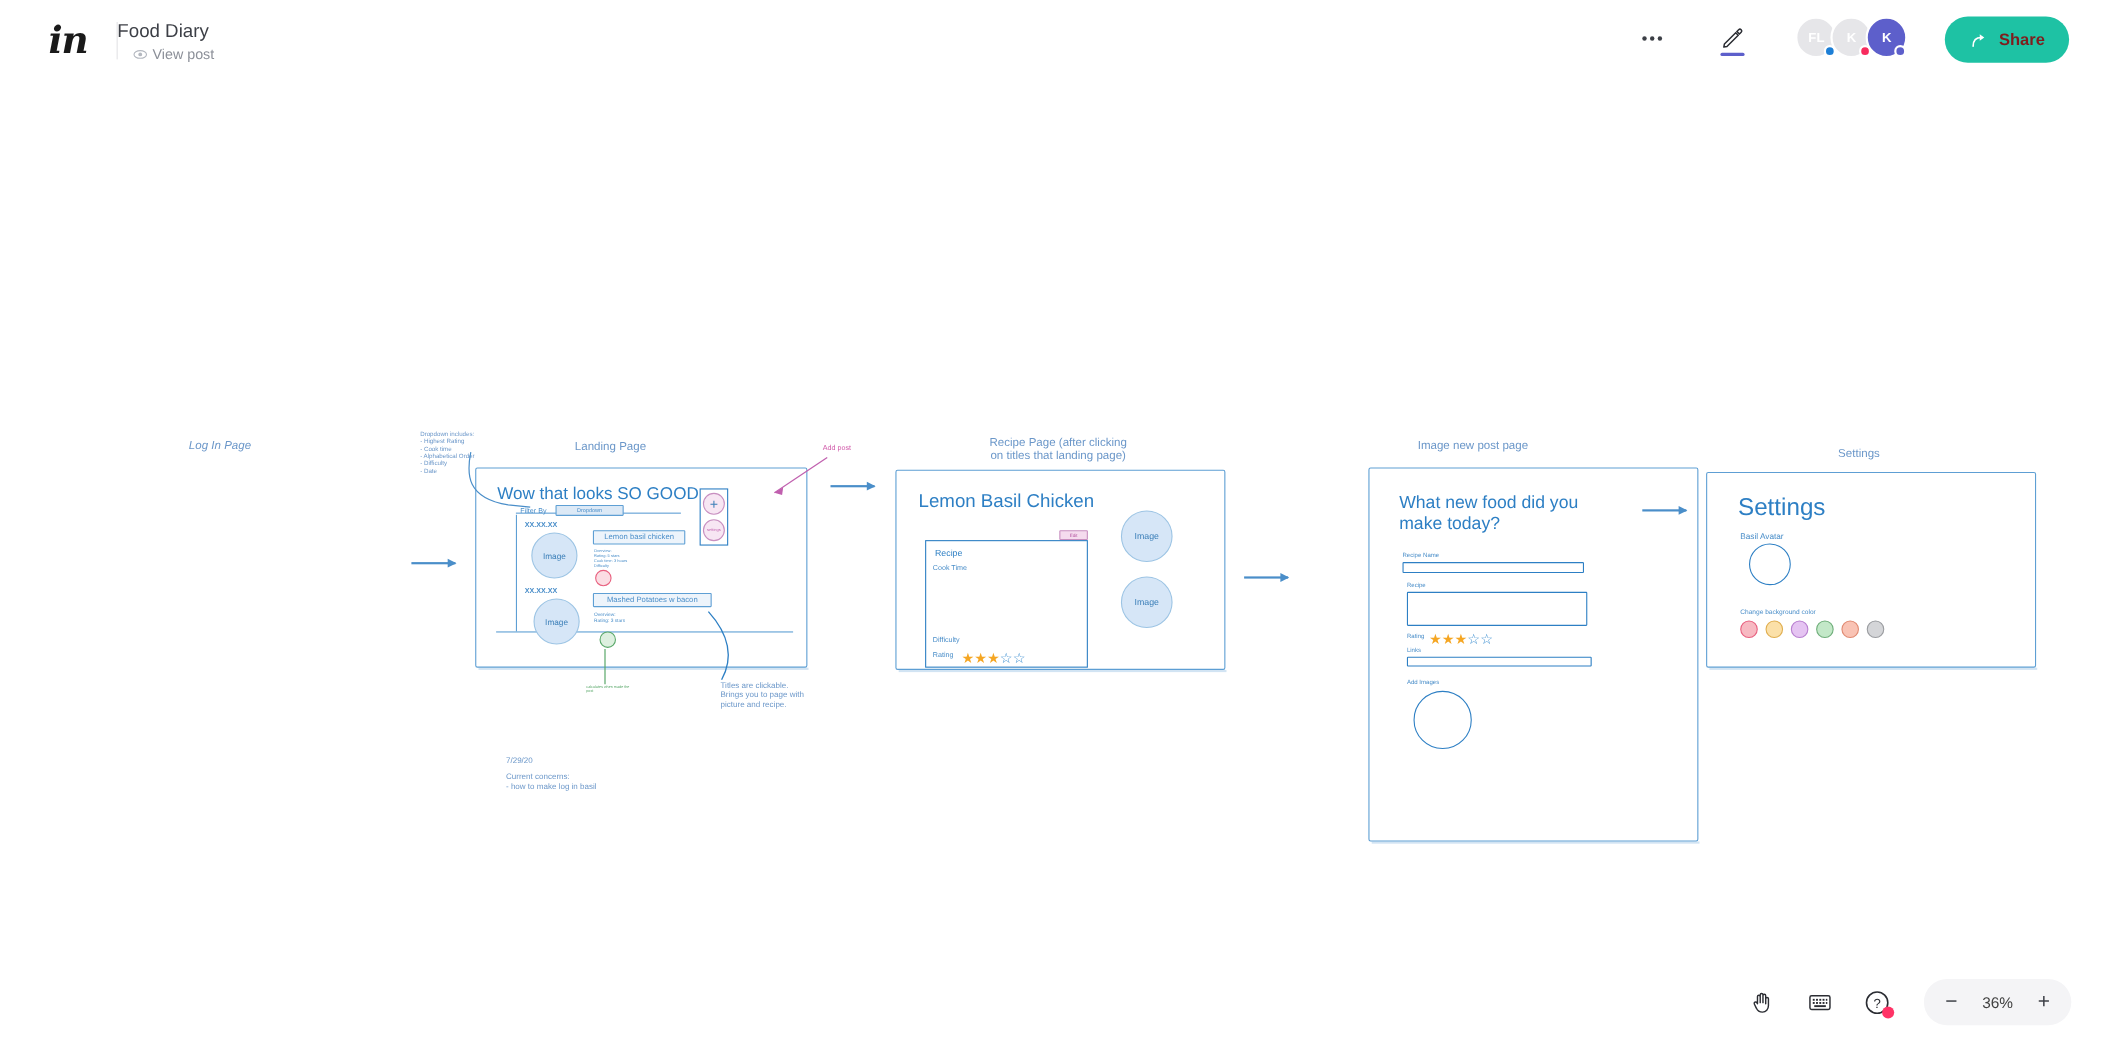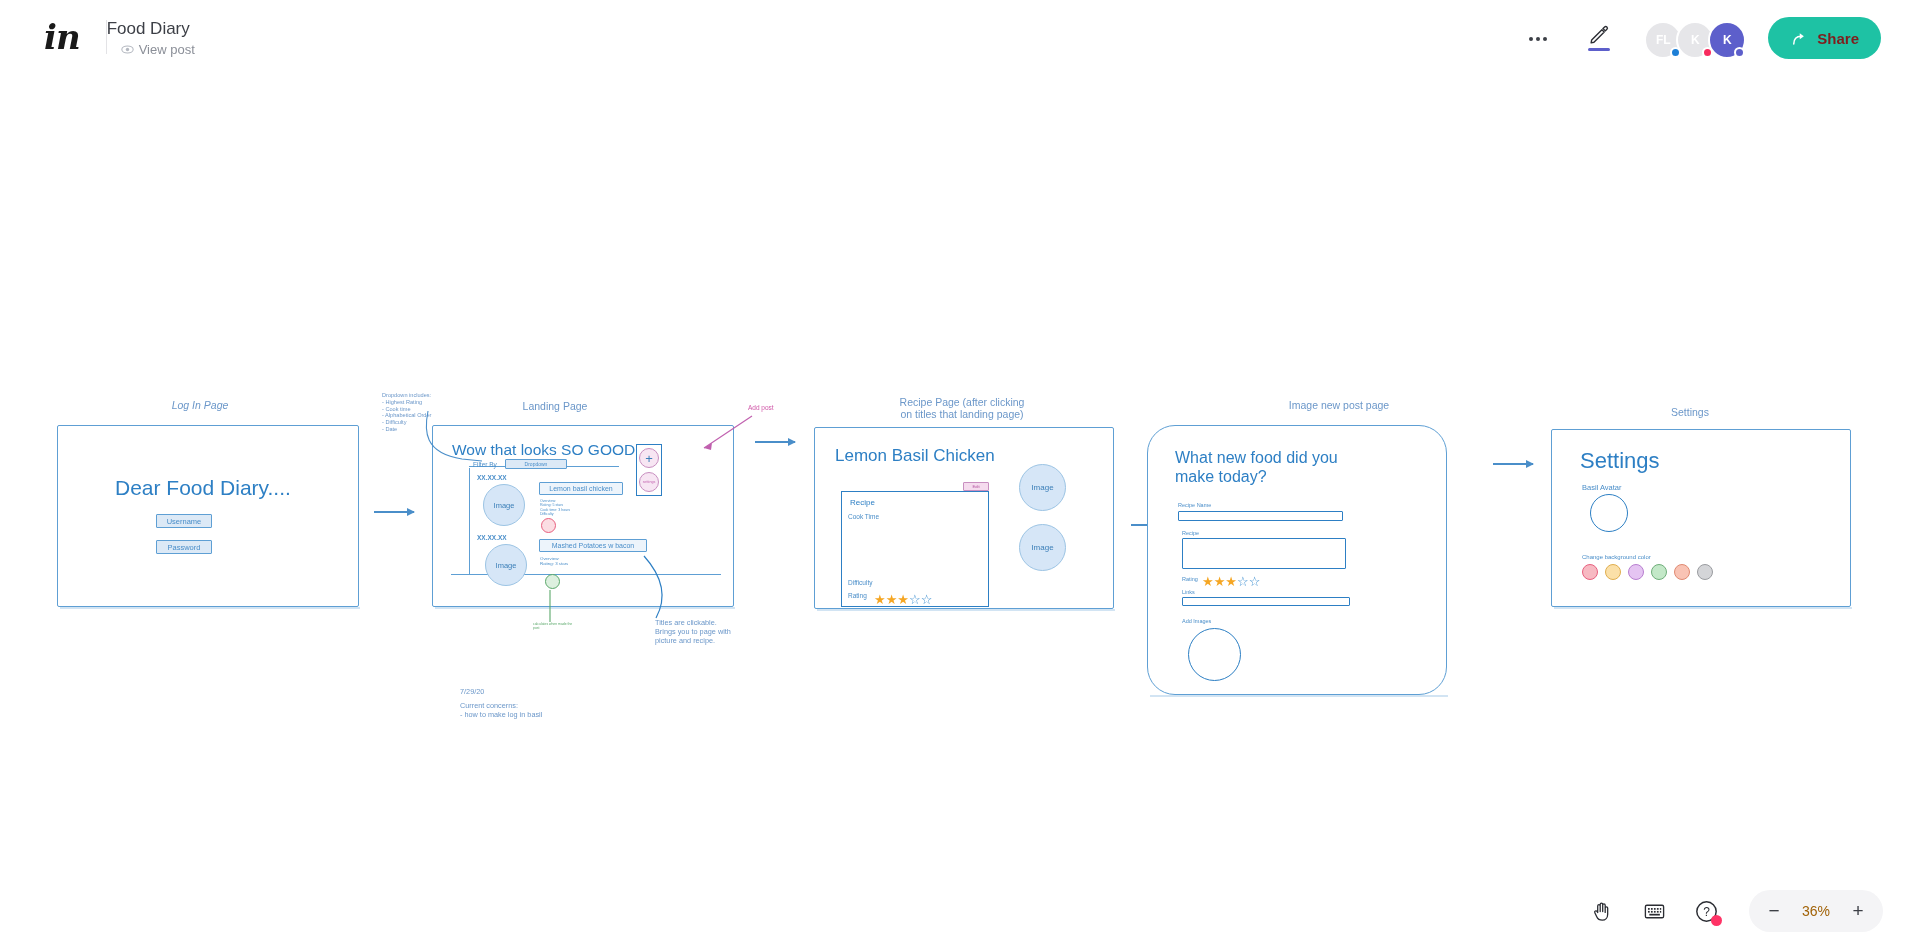--- a/index.html
+++ b/index.html
@@ -33,22 +33,22 @@
     font-size: 17px; color: #3c3f46; line-height: 22px;
   }
   .viewonly {
     display: flex; align-items: center; gap: 5px;
     margin-top: 2px; margin-left: 14px;
   }
   .viewonly-txt { font-size: 13px; color: #8b8f98; }
   .eye-icon { width: 13px; height: 13px; display: block; }
 
   .topright {
-    margin-left: auto; display: flex; align-items: flex-end;
-    margin-right: 36px; gap: 0;
+    margin-left: auto; display: flex; align-items: flex-start;
+    margin-right: 36px; gap: 12px;
   }
   .dots-btn {
     width: 40px; height: 40px; display: flex;
     align-items: center; justify-content: center;
     cursor: pointer;
   }
   .dots-btn span {
     display: block; width: 4px; height: 4px; border-radius: 50%;
     background: #3c3f46; margin: 0 1.5px;
   }
@@ -162,21 +162,21 @@
     display: flex; align-items: center;
     height: 42px; border-radius: 21px;
     background: #f4f4f6; margin-left: 20px; padding: 0 6px;
   }
   .zoom-btn {
     width: 38px; height: 38px; display: flex;
     align-items: center; justify-content: center;
     cursor: pointer; color: #3c3f46; font-size: 19px;
   }
   .zoom-val {
-    font-size: 14px; color: #a16207; min-width: 46px;
+    font-size: 14px; color: #404040; min-width: 46px;
     text-align: center;
   }
 </style>
 </head>
 <body>
 
 <div class="topbar">
   <div class="logo">in</div>
   <div class="divider-v"></div>
   <div class="titleblock">
@@ -225,25 +225,20 @@
         <path d="M13 5.5 L18.5 9.5 L13 13.5 Z" fill="#fff"></path>
       </svg>
       <span>Share</span>
     </button>
   </div>
 </div>
 
 <div class="canvas">
 
   <div class="wf-label" style="left:130px; top:325px; width:140px;font-style:italic;">Log In Page</div>
-  <div class="wf-card" style="left:57px; top:351px; width:302px; height:182px;">
-    <div class="wf-h1" style="left:57px; top:50px; font-size:21px;">Dear Food Diary....</div>
-    <div class="wf-field" style="left:98px; top:88px; width:56px; height:14px; font-size:7.5px;">Username</div>
-    <div class="wf-field" style="left:98px; top:114px; width:56px; height:14px; font-size:7.5px;">Password</div>
-  </div>
   <div class="arrow" style="left:374px; top:437px; width:40px;"></div>
 
   <div class="annot annot-blue" style="left:382px; top:318px; font-size:5.6px;">Dropdown includes:
 - Highest Rating
 - Cook time
 - Alphabetical Order
 - Difficulty
 - Date</div>
   <div class="wf-label" style="left:495px; top:326px; width:120px;">Landing Page</div>
 
@@ -320,21 +315,21 @@
         <span class="star star-on">★</span><span class="star star-on">★</span><span class="star star-on">★</span><span class="star star-off">☆</span><span class="star star-off">☆</span>
       </div>
     </div>
 
     <div class="wf-circle" style="left:204px; top:36px; width:47px; height:47px; font-size:8px;">Image</div>
     <div class="wf-circle" style="left:204px; top:96px; width:47px; height:47px; font-size:8px;">Image</div>
   </div>
   <div class="arrow" style="left:1131px; top:450px; width:40px;"></div>
 
   <div class="wf-label" style="left:1249px; top:325px; width:180px;">Image new post page</div>
-  <div class="wf-card" style="left:1147px; top:351px; width:300px; height:270px;border-radius:28px;">
+  <div class="wf-card" style="left:1244px; top:351px; width:300px; height:340px;">
     <div class="wf-h1" style="left:27px; top:22px; font-size:16px; line-height:19px; white-space:pre-line;">What new food did you
 make today?</div>
     <div class="wf-txt" style="left:30px; top:76px; font-size:5.5px;">Recipe Name</div>
     <div class="wf-input" style="left:30px; top:85px; width:165px; height:10px;"></div>
 
     <div class="wf-txt" style="left:34px; top:104px; font-size:5.5px;">Recipe</div>
     <div class="wf-input" style="left:34px; top:112px; width:164px; height:31px;"></div>
 
     <div class="wf-txt" style="left:34px; top:150px; font-size:5.5px;">Rating</div>
     <div style="position:absolute; left:54px; top:146px;">

